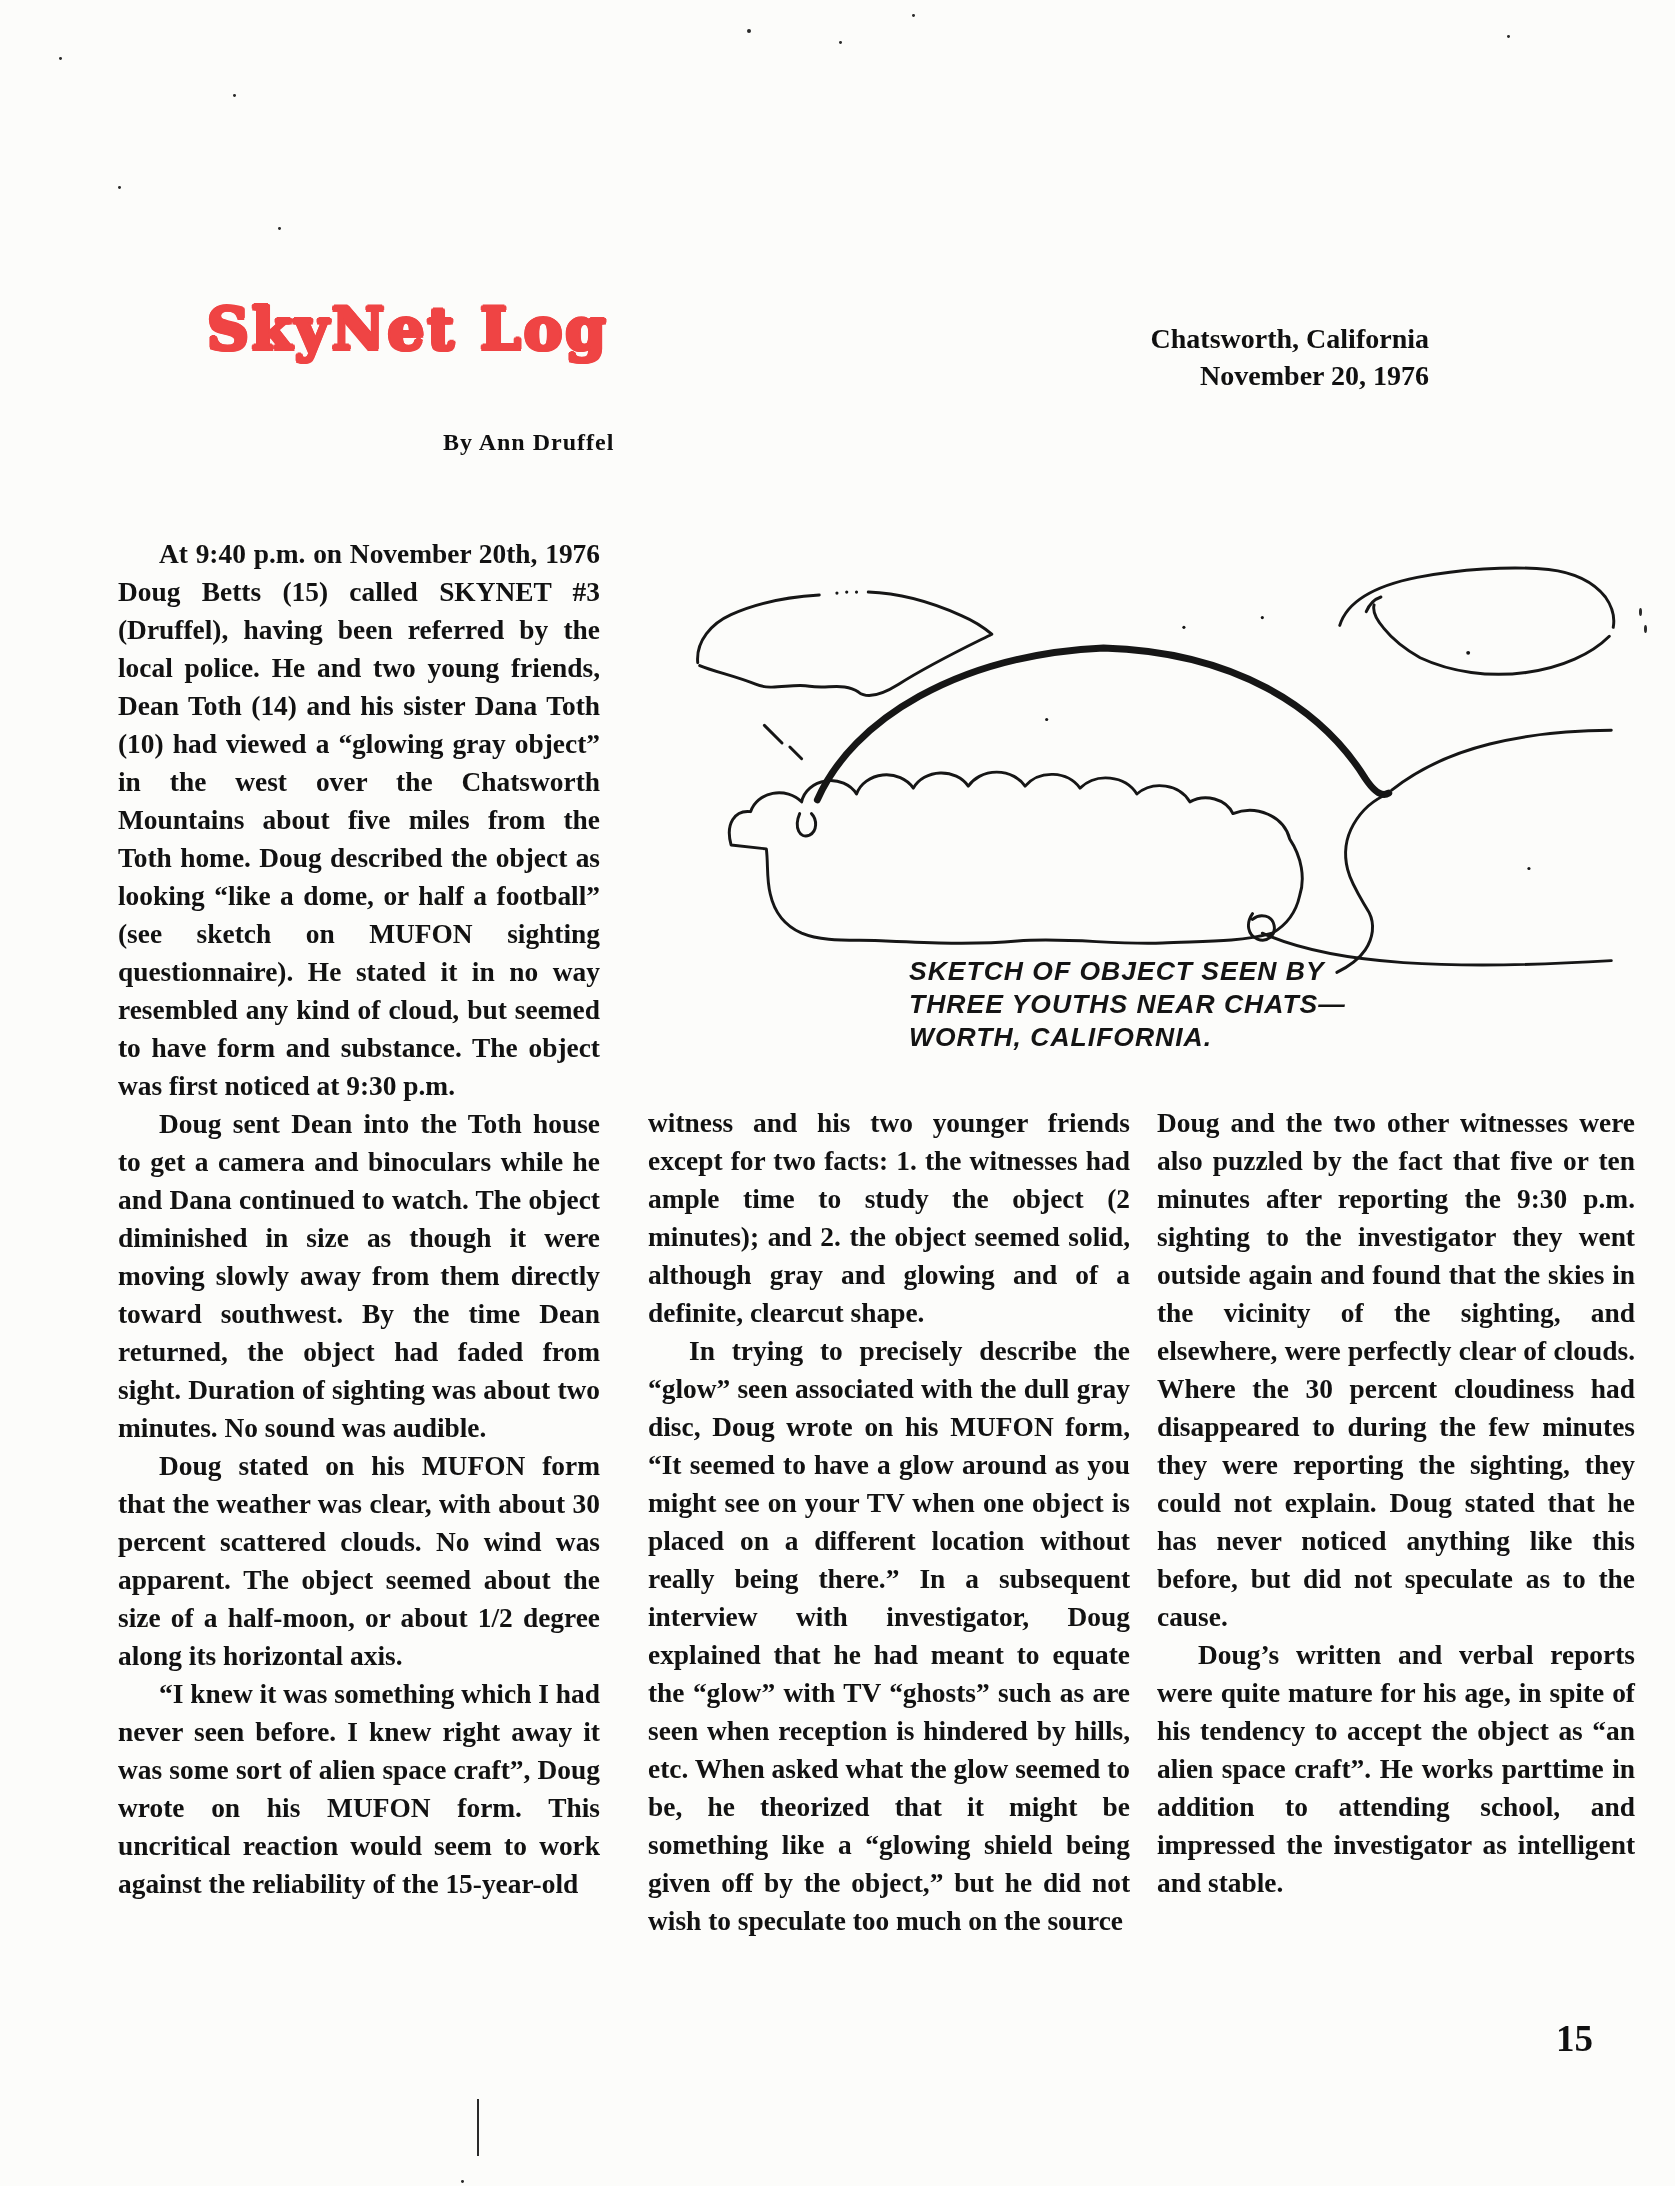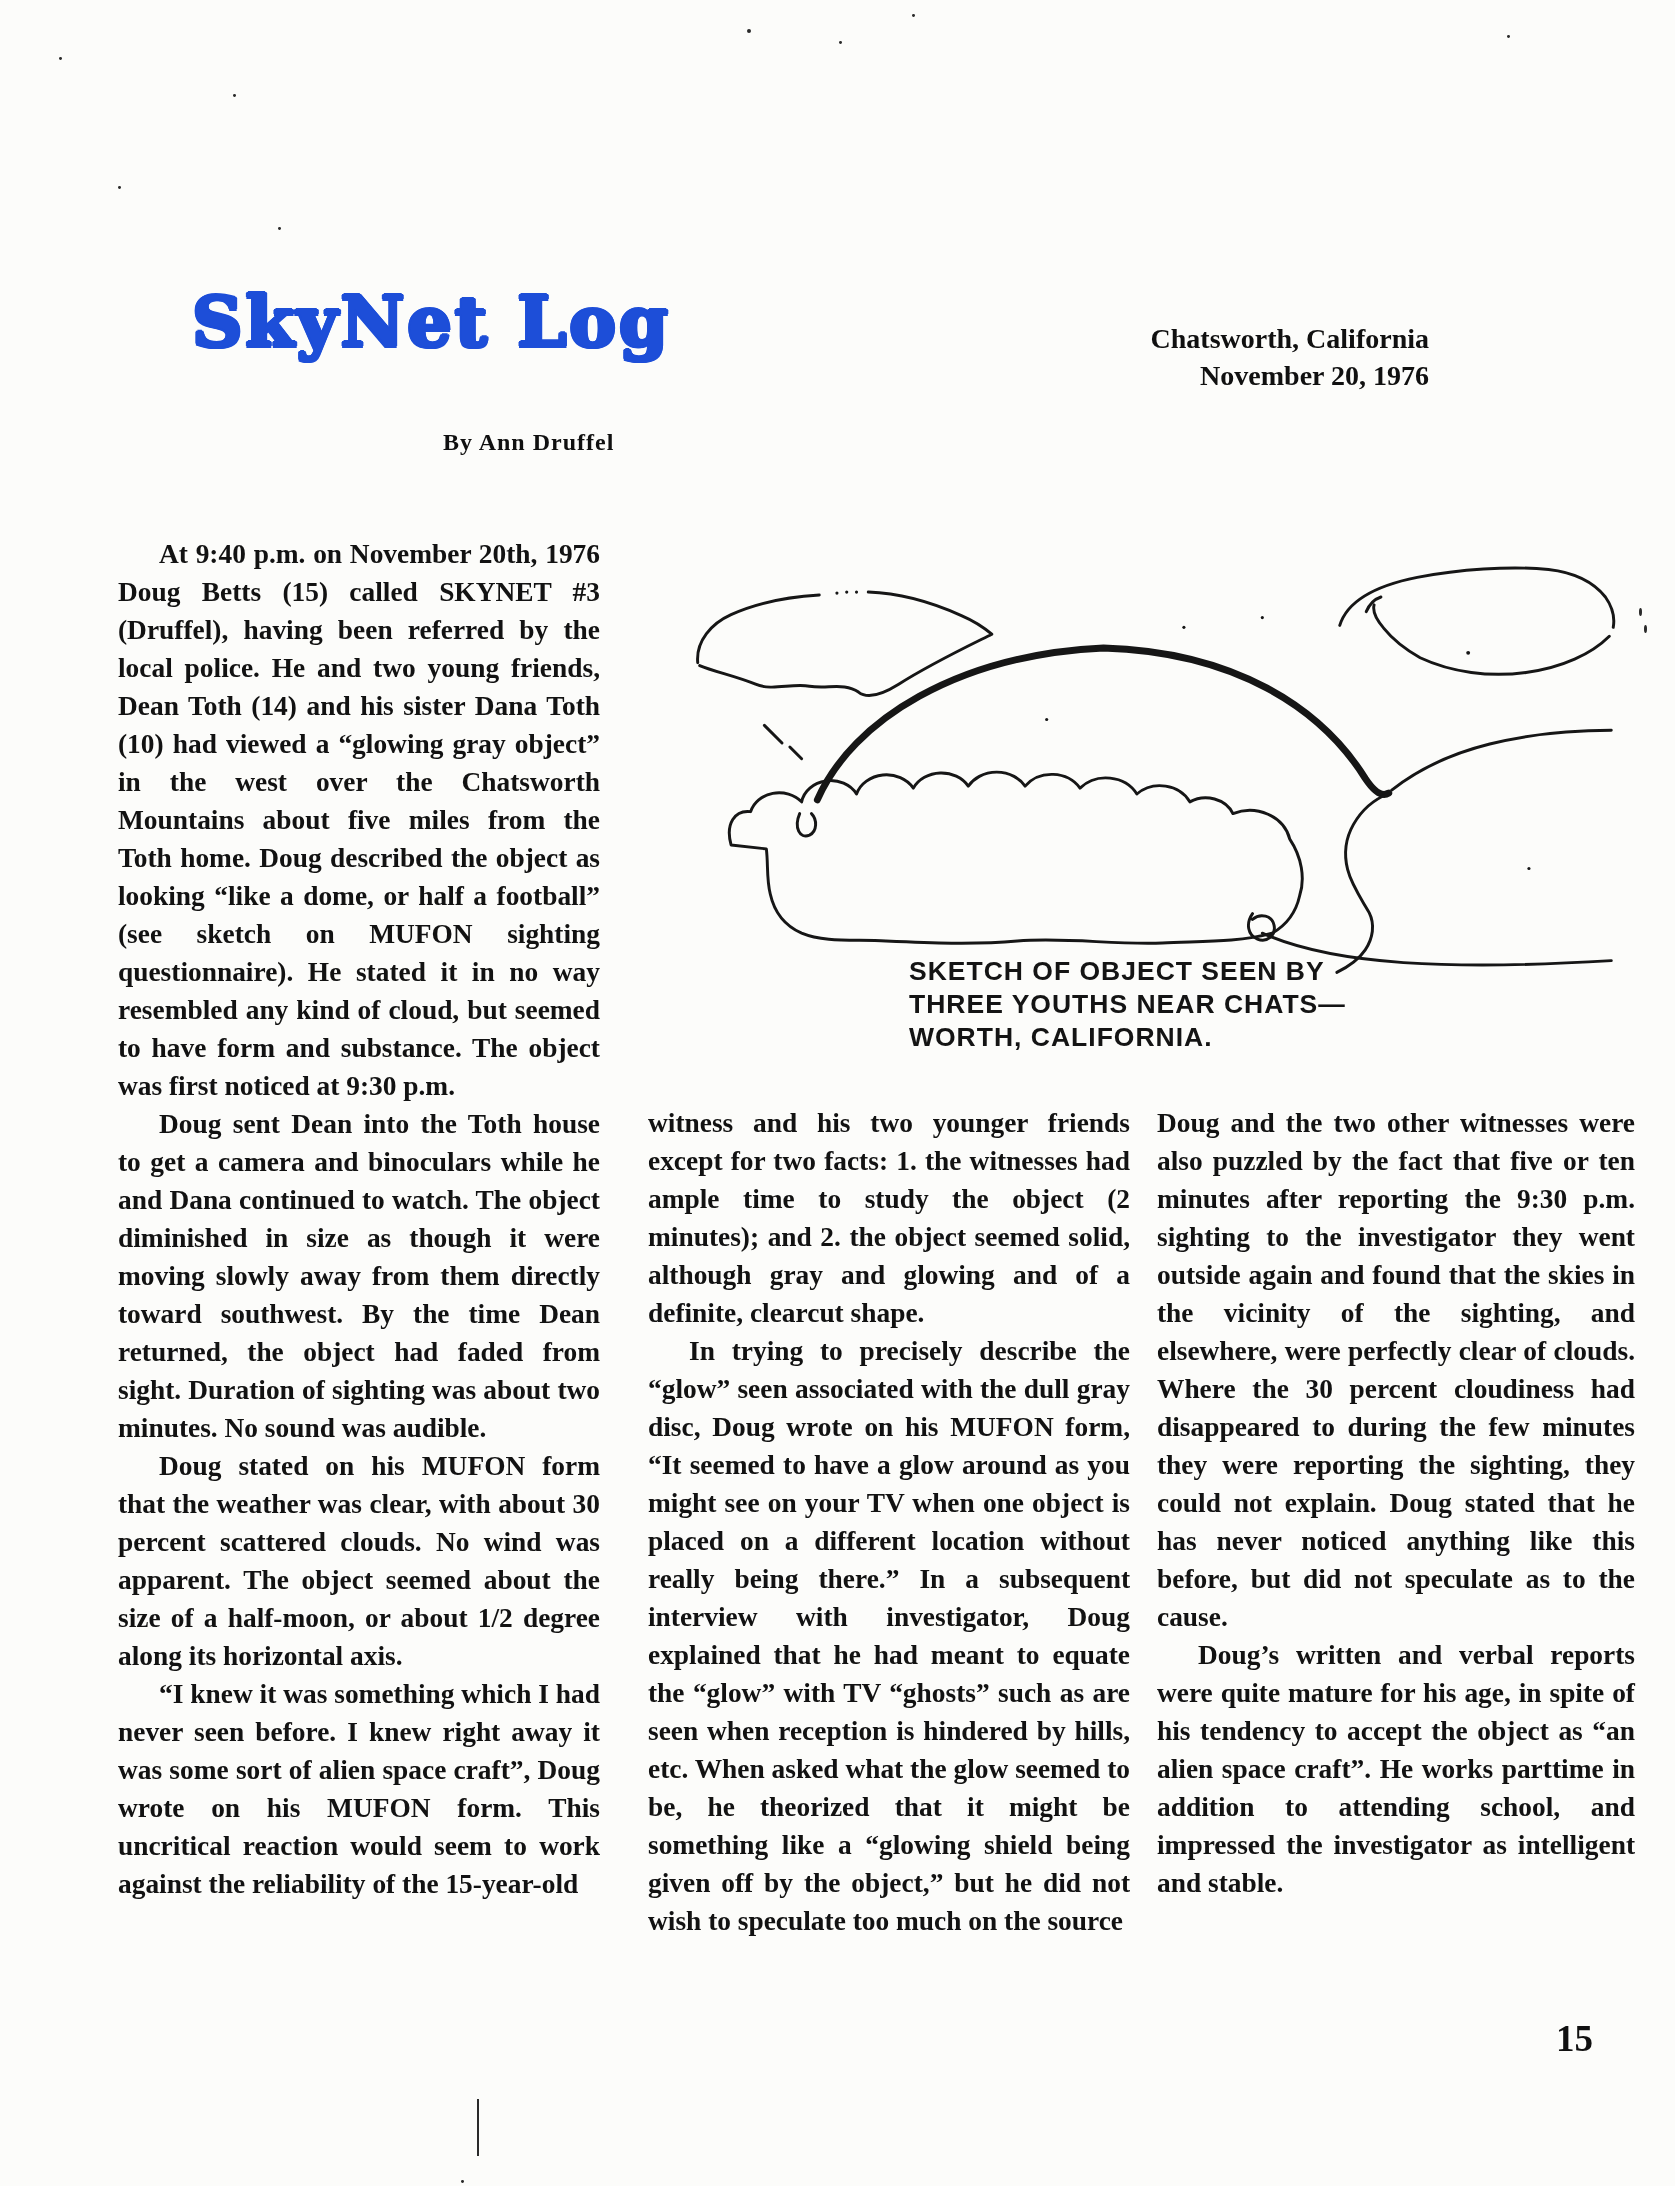--- a/index.html
+++ b/index.html
@@ -2,23 +2,23 @@
 <html lang="en"><head>
 <meta charset="utf-8">
 <style>
   html,body{margin:0;padding:0;background:#9a9a9a;}
   .page{
     position:relative;width:1675px;height:2187px;margin:0 auto;
     background:#fcfcfa;overflow:hidden;color:#101010;
     font-family:"Liberation Serif",serif;
   }
   .title{
-    position:absolute;left:192px;top:280px;margin:0;
-    font-family:"DejaVu Serif",serif;font-weight:bold;font-size:70px;
-    letter-spacing:2.9px;color:#1d4ed8;white-space:nowrap;
+    position:absolute;left:192px;top:280px;margin:15px;
+    font-family:"DejaVu Serif",serif;font-weight:bold;font-size:58px;
+    letter-spacing:2.9px;color:#ef4444;white-space:nowrap;
     text-shadow:2px 0 currentColor,-2px 0 currentColor,0 2px currentColor,
       0 -2px currentColor,1.5px 1.5px currentColor,-1.5px 1.5px currentColor,
       1.5px -1.5px currentColor,-1.5px -1.5px currentColor;
   }
   .byline{
     position:absolute;left:443px;top:429px;font-size:24px;font-weight:bold;
     letter-spacing:1px;white-space:nowrap;
   }
   .dateline{
     position:absolute;left:1106px;top:320px;width:323px;text-align:right;
@@ -33,21 +33,21 @@
   .col.cont p:first-child{text-indent:0;}
   .col-left{left:118px;top:535px;}
   .col-mid{left:648px;top:1104px;}
   .col-right{left:1157px;top:1104px;width:478px;}
   .pageno{position:absolute;left:1556px;top:2017px;font-size:37px;font-weight:bold;}
   .sketch{position:absolute;left:635px;top:537px;width:990px;height:564px;margin:0;}
   .sketch svg{position:absolute;left:0;top:0;}
   .caption{
     position:absolute;left:274px;top:418px;margin:0;
     font-family:"Liberation Sans",sans-serif;font-weight:bold;font-size:26.5px;
-    line-height:33px;letter-spacing:1px;color:#141414;white-space:nowrap;
+    line-height:33px;letter-spacing:1px;color:#141414;white-space:nowrap;font-style:italic;
   }
   .speck{position:absolute;background:#2a2a2a;border-radius:50%;}
   .tickline{position:absolute;background:#2a2a2a;}
 </style>
 </head>
 <body>
 
 <div class="page">
 
   <h1 class="title">SkyNet Log</h1>

